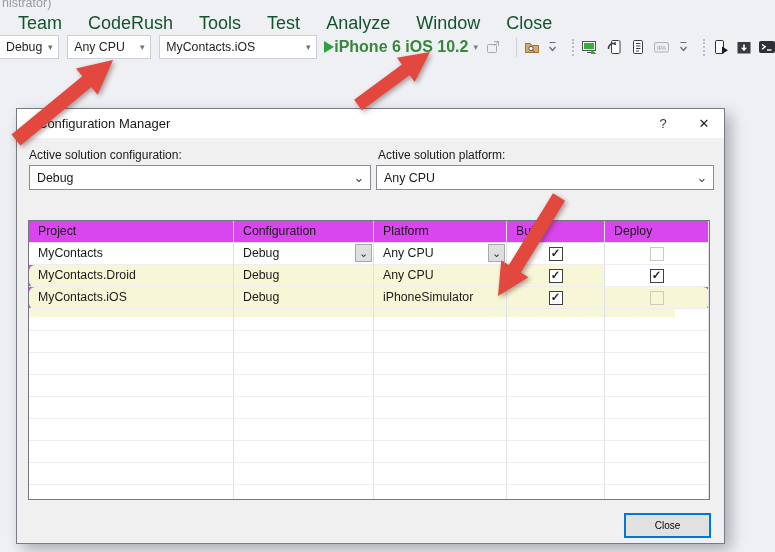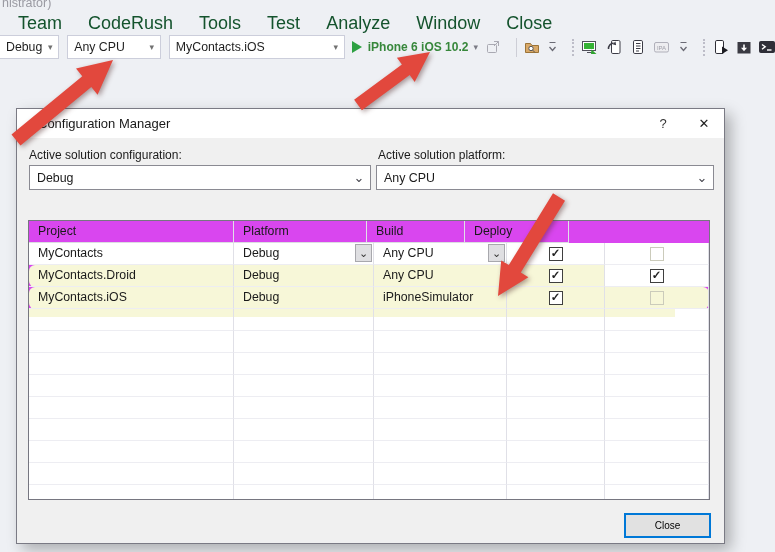--- a/index.html
+++ b/index.html
@@ -16,21 +16,21 @@
   
   .toolbar{position:absolute;top:34px;left:0;right:0;height:26px;display:flex;align-items:center;}
   .combo{height:22px;background:#fff;border:1px solid #cccedb;display:flex;align-items:center;font-size:12.3px;color:#1e1e1e;}
   .combo .clabel{padding-left:6px;flex:1;white-space:nowrap;overflow:hidden;}
   .combo .carrow{width:16px;text-align:center;color:#717171;font-size:9px;}
   #combo-config{width:63px;margin-left:-1px;}
   #combo-platform{width:108px;margin-left:8px;}
   #combo-project{width:205px;margin-left:8px;}
   .run-group{display:flex;align-items:center;margin-left:5px;cursor:default;}
   .play{width:0;height:0;border-left:10px solid var(--play-green,#2da042);border-top:6px solid transparent;border-bottom:6px solid transparent;margin-left:2px;}
-  .runlabel{margin-left:6px;font-size:12px;font-weight:bold;color:var(--run-green,#37873b);white-space:nowrap;}
+  .runlabel{font-size:16px;font-weight:bold;color:var(--run-green,#37873b);white-space:nowrap;}
   .runarrow{margin-left:5px;font-size:9px;color:#7b7b85;}
   .tbicons{display:flex;align-items:center;}
   .tbicon{margin-left:7px;display:inline-flex;align-items:center;}
   .tbsep{margin-left:8px;width:1px;height:19px;background:#cdced6;}
   .tbdot{margin-left:7px;width:0;height:17px;border-left:2px dotted #bdbdc8;}
 
   
   .arrows{position:absolute;left:0;top:0;z-index:99;pointer-events:none;}
   .arrows path{fill:var(--arrow-red,#e2483d);filter:drop-shadow(2px 2px 2.5px rgba(80,40,40,.45));}
 
@@ -198,20 +198,21 @@
     </div>
     <div class="dcombo" style="left:359px;top:56px;width:336px">
       <span class="dclabel">Any CPU</span>
       <span class="dcarrow">⌄</span>
     </div>
 
 
     <div class="ptable">
       <div class="thead">
           <div class="th c0">Project</div>
+          <div class="th c1">Configuration</div>
           <div class="th c2">Platform</div>
           <div class="th c3">Build</div>
           <div class="th c4">Deploy</div>
         </div>
       <div class="tbody">
           <div class="tr">
             <div class="td c0">MyContacts</div>
             <div class="td c1"><span>Debug</span><span class="cellbtn">
                 <span>⌄</span>
               </span></div>

